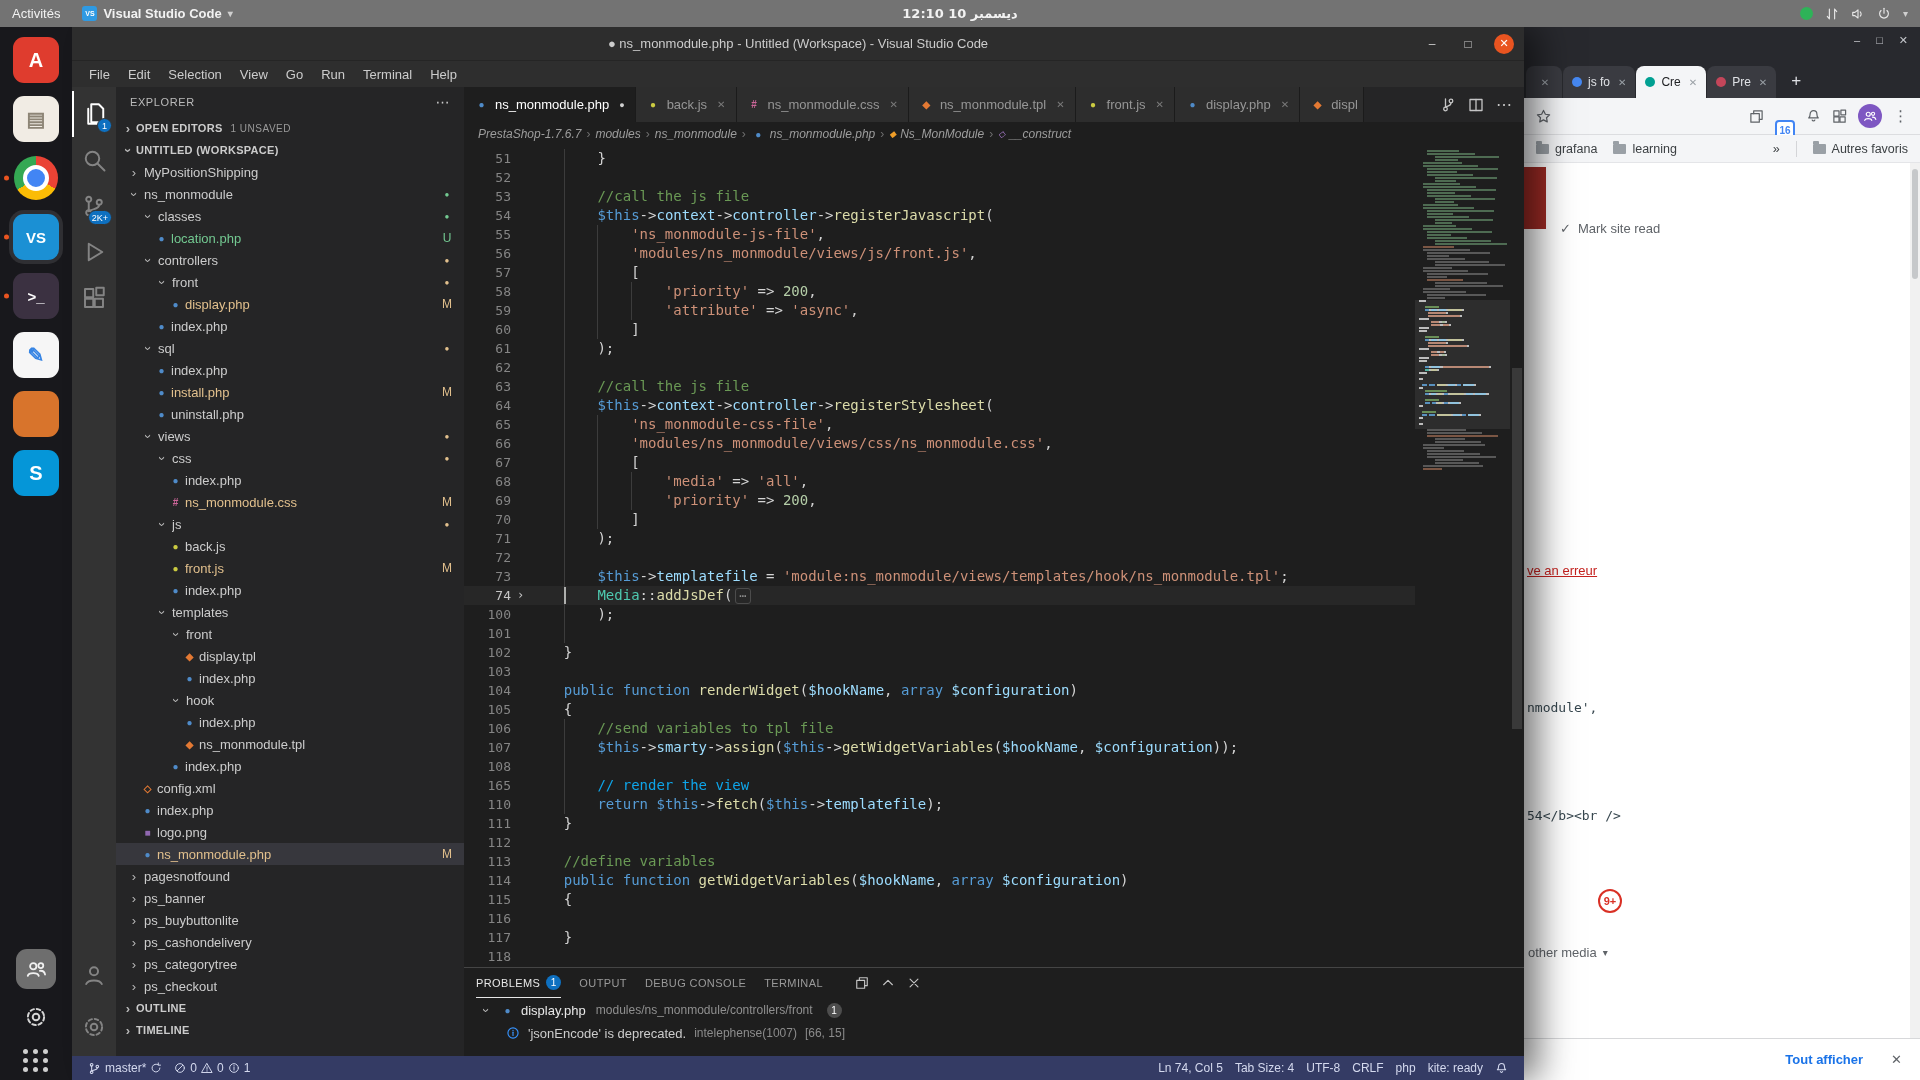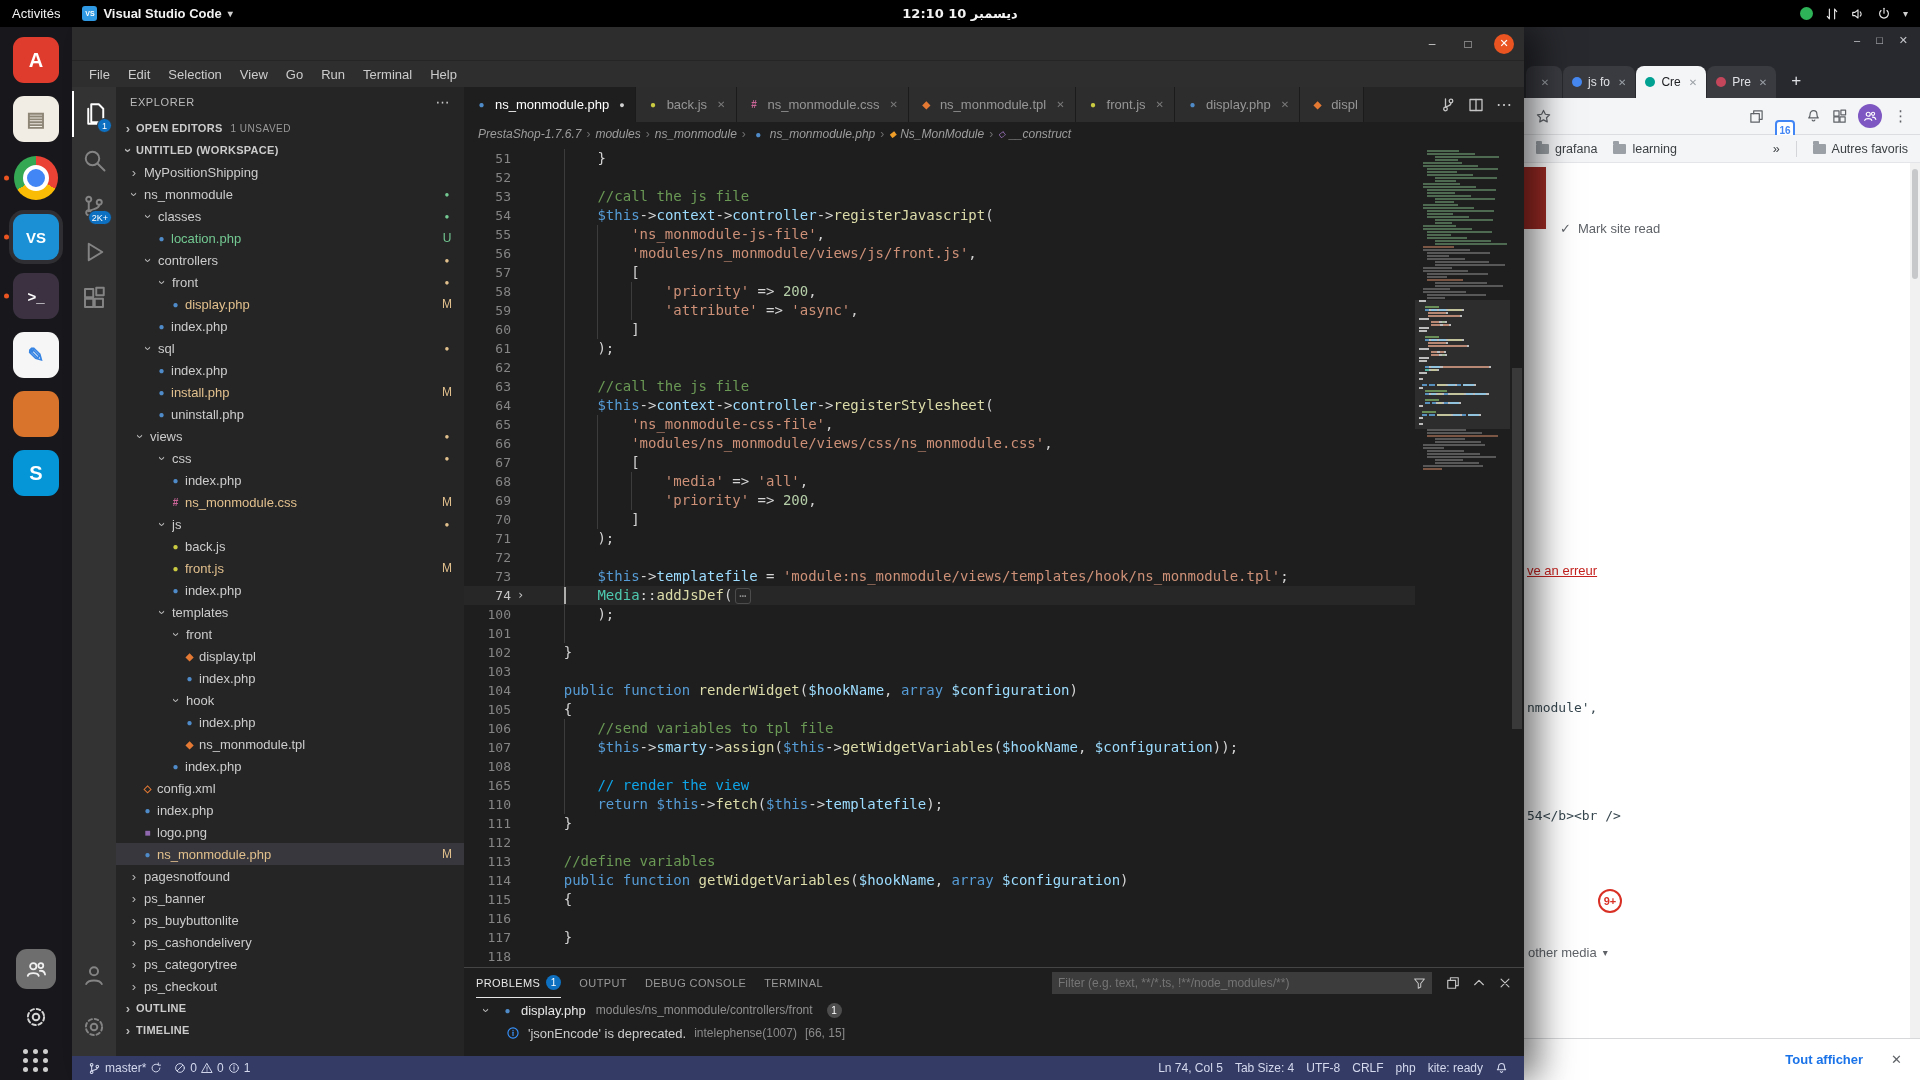--- a/index.html
+++ b/index.html
@@ -1,21 +1,21 @@
 <!DOCTYPE html>
 <html><head>
 <meta charset="utf-8">
 <style>
   * { margin:0; padding:0; box-sizing:border-box; }
   html,body { width:1920px; height:1080px; overflow:hidden; background:#141414;
               font-family:"Liberation Sans", sans-serif; }
   #screen { position:relative; width:1920px; height:1080px; }
 
   
-  #topbar { position:absolute; top:0; left:0; right:0; height:27px; background:#000000;
+  #topbar { position:absolute; top:0; left:0; right:0; height:27px; background:#737373;
             color:#f2f2f2; display:flex; align-items:center; font-size:13px; z-index:50; }
   .tb-left { flex:1; display:flex; align-items:center; gap:22px; padding-left:12px; }
   .tb-app { display:flex; align-items:center; gap:6px; font-weight:bold; }
   .tb-appicon { width:15px; height:15px; border-radius:3px; background:#2f9ae3; color:#fff;
                 font-size:7px; font-weight:bold; display:flex; align-items:center; justify-content:center; }
   .tb-clock { font-weight:bold; font-family:"DejaVu Sans", sans-serif; }
   .tb-right { flex:1; display:flex; align-items:center; justify-content:flex-end; gap:12px; padding-right:12px; }
   .tray-green { width:13px; height:13px; border-radius:50%; background:#2eb358; display:inline-block; }
   .caret { font-size:10px; color:#cfcfcf; }
 
@@ -392,20 +392,21 @@
         </div>
     </div>
     <div class="br-downloads">
       <span class="show-all">Tout afficher</span>
       <span class="dl-close">✕</span>
     </div>
   </section>
 
   <section id="vscode">
     <div class="titlebar">
+      <div class="title">● ns_monmodule.php - Untitled (Workspace) - Visual Studio Code</div>
       <div class="wc">
         <span class="wc-btn">–</span>
         <span class="wc-btn">□</span>
         <span class="wc-btn close">✕</span>
       </div>
     </div>
     <nav class="menubar" id="menubar">
         <div class="menu-item">File</div>
         <div class="menu-item">Edit</div>
         <div class="menu-item">Selection</div>
@@ -566,21 +567,21 @@
               <span class="tlabel" style="color: rgb(226, 192, 141);">install.php</span>
               <span class="tright">
                 <span class="gitbadge" style="color: rgb(226, 192, 141);">M</span>
               </span>
             </div>
             <div class="trow" style="padding-left: 38px;">
               <span class="fi" style="color: rgb(79, 139, 201);">●</span>
               <span class="tlabel">uninstall.php</span>
               <span class="tright"></span>
             </div>
-            <div class="trow" style="padding-left: 16px;">
+            <div class="trow" style="padding-left: 24px;">
               <span class="chev open">›</span>
               <span class="tlabel">views</span>
               <span class="tright">
                 <span class="gitdot" style="color: rgb(226, 192, 141);">●</span>
               </span>
             </div>
             <div class="trow" style="padding-left: 38px;">
               <span class="chev open">›</span>
               <span class="tlabel">css</span>
               <span class="tright">
@@ -1450,28 +1451,20 @@
                 <div class="panel-tab">
                   <span>OUTPUT</span>
                 </div>
                 <div class="panel-tab">
                   <span>DEBUG CONSOLE</span>
                 </div>
                 <div class="panel-tab">
                   <span>TERMINAL</span>
                 </div>
               </div>
-            <div class="pfilter">
-              <input placeholder="Filter (e.g. text, **/*.ts, !**/node_modules/**)" style="">
-              <span id="p-funnel" class="icn-wrap" style="color: rgb(197, 197, 197);">
-                  <svg width="13" height="13" viewBox="0 0 16 16">
-                    <path class="s" d="M2 2.5h12L9.5 8v4.2l-3 1.6V8z"></path>
-                  </svg>
-                </span>
-            </div>
             <div class="panel-icons">
               <span id="p-stack" class="icn-wrap">
                   <svg width="14" height="14" viewBox="0 0 16 16">
                     <rect class="s" x="2" y="5" width="9" height="9"></rect>
                     <path class="s" d="M5 5V2h9v9h-3"></path>
                   </svg>
                 </span>
               <span id="p-chevup" class="icn-wrap">
                   <svg width="14" height="14" viewBox="0 0 16 16">
                     <path class="s" d="M3 10l5-5 5 5"></path>

